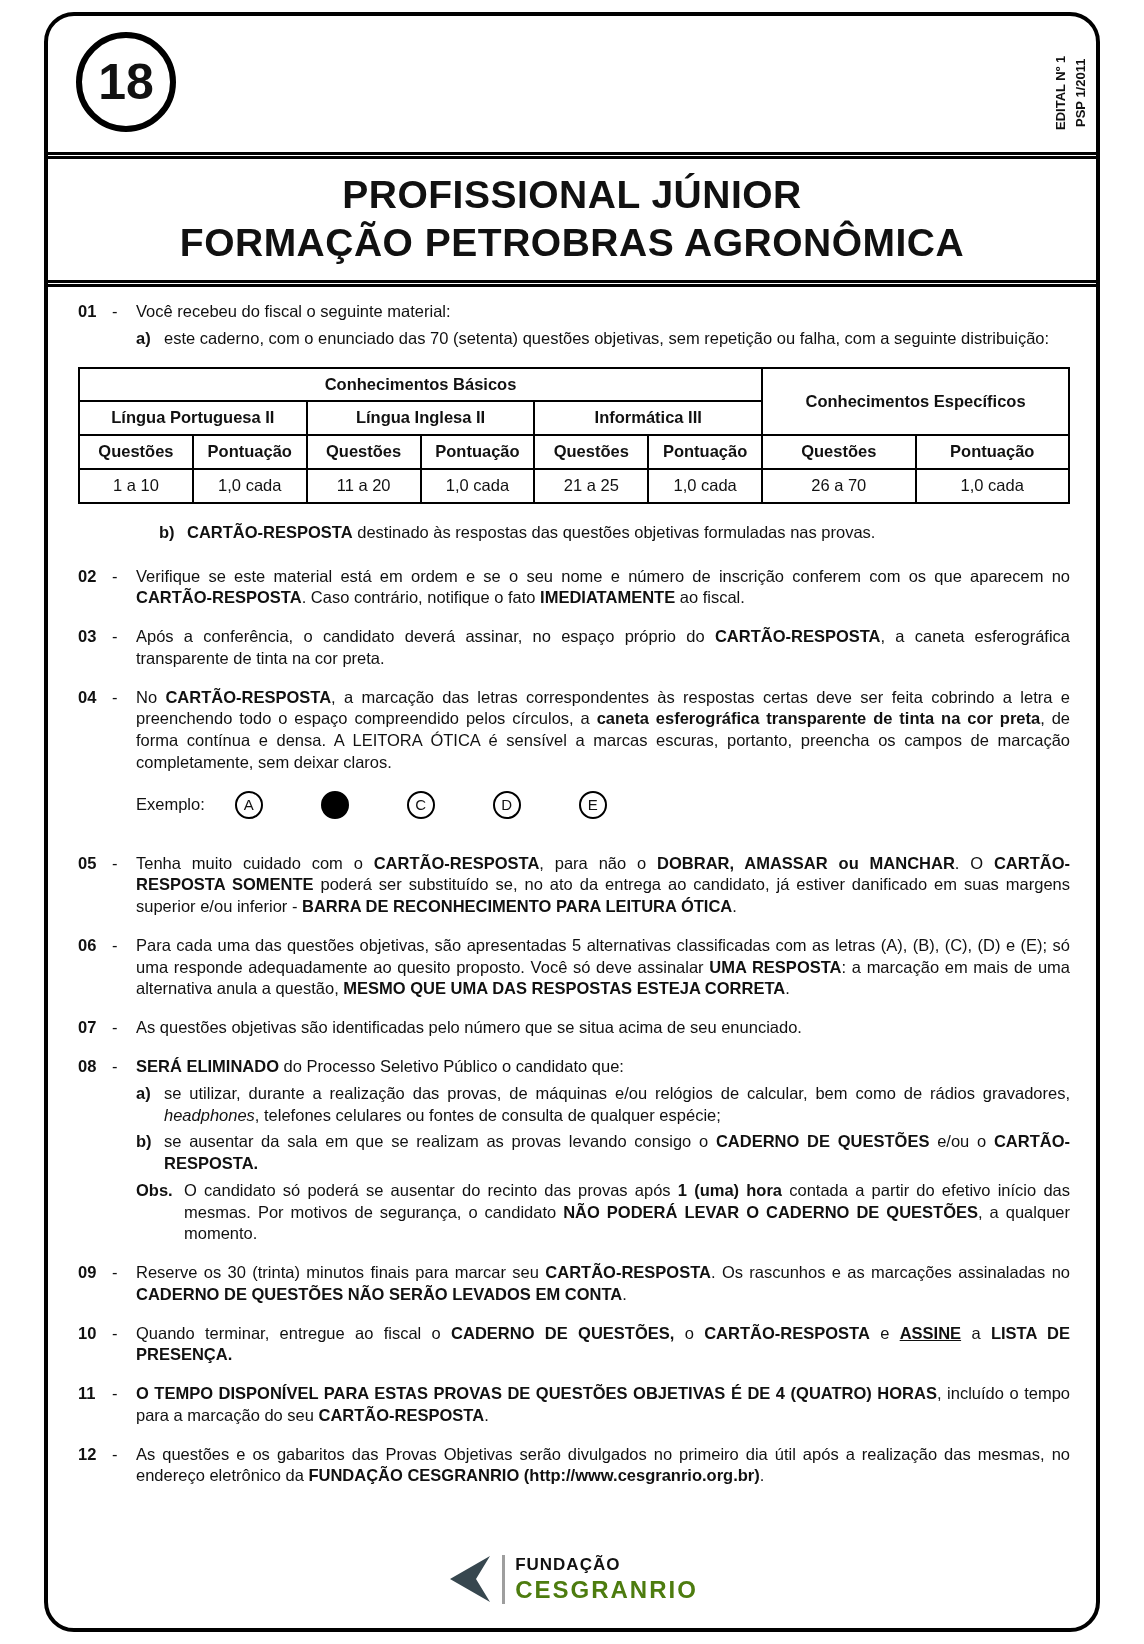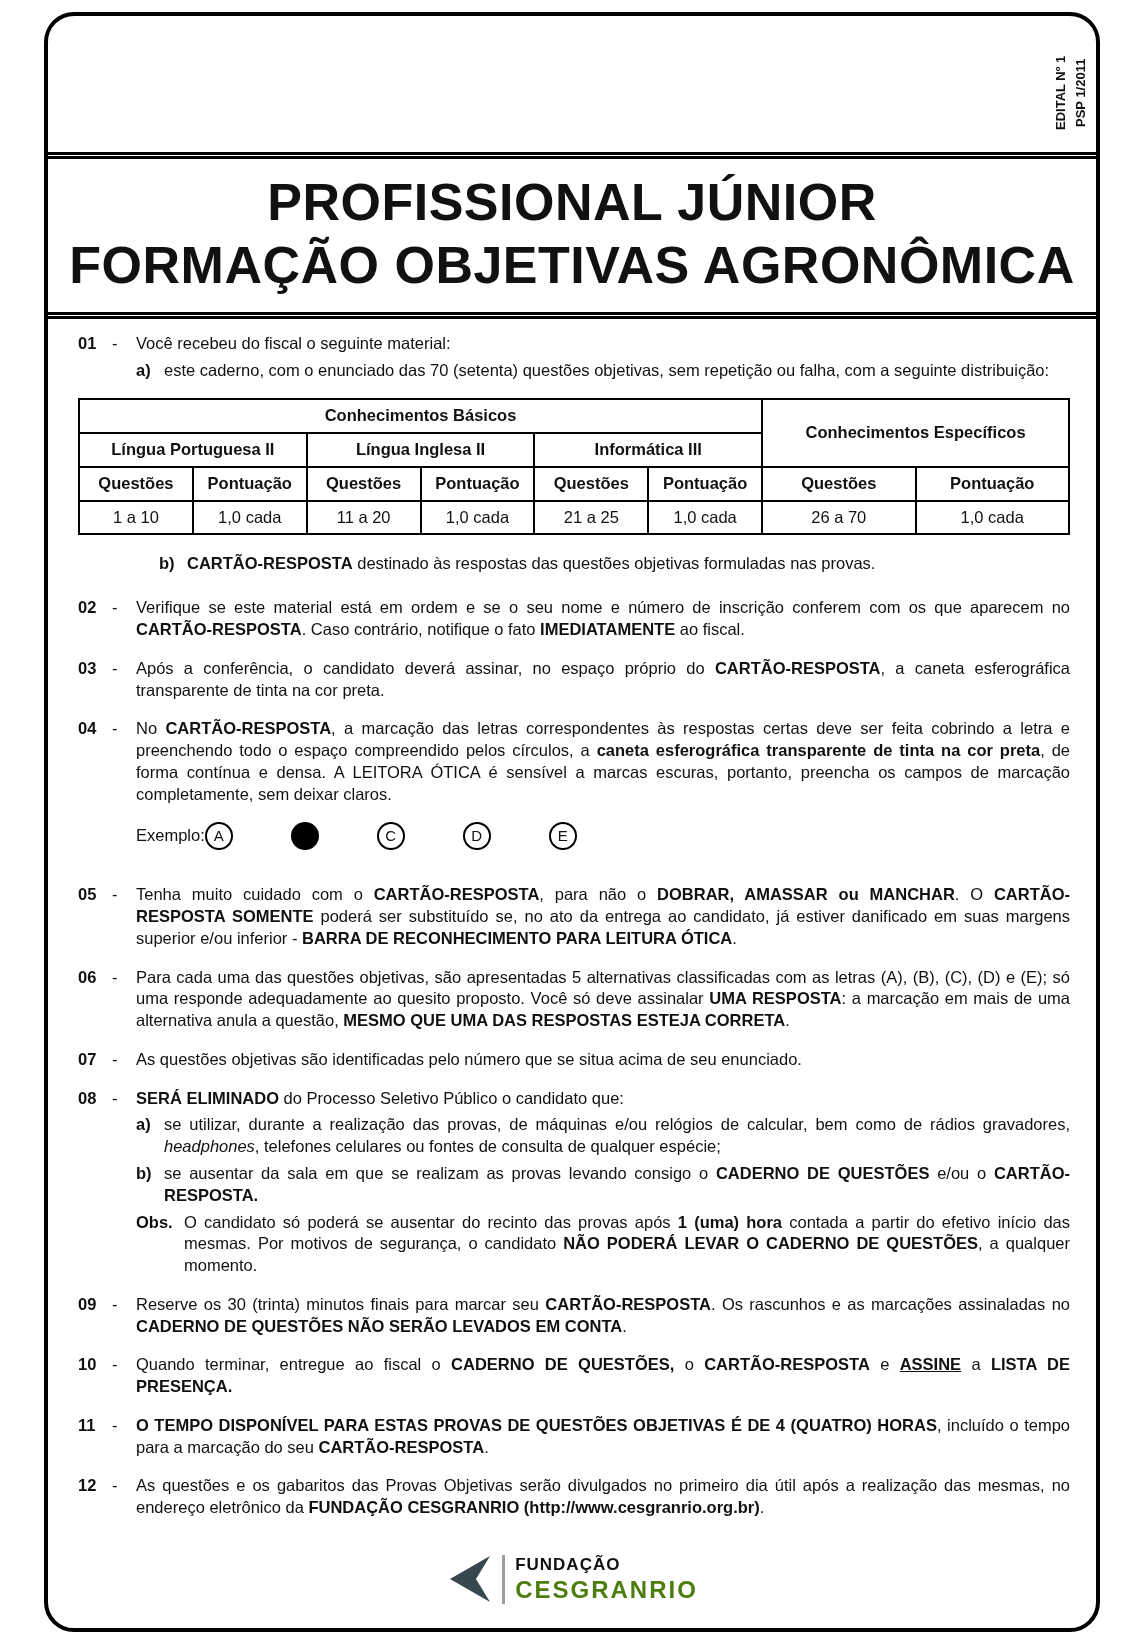--- a/index.html
+++ b/index.html
@@ -26,21 +26,21 @@
   .pb  { font-size:32px; font-weight:700; font-style:italic; color:#4a4a4c; letter-spacing:1px; }
   .dist{ font-size:25px; font-weight:700; font-style:italic; color:#58595b; letter-spacing:1px; margin-top:2px; }
   .edital { position:absolute; right:6px; top:12px; height:130px;
             writing-mode:vertical-rl; transform:rotate(180deg);
             font-size:13px; font-weight:700; line-height:1.5; text-align:center; }
 
   .rule { height:7px; border-top:3px solid #000; border-bottom:3px solid #000; flex:0 0 auto; }
 
   
   .title-block { padding:12px 0 14px; text-align:center; flex:0 0 auto; }
-  .title-block h1 { font-size:52px; font-weight:700; letter-spacing:0.5px; line-height:1.22; }
+  .title-block h1 { font-size:39px; font-weight:700; letter-spacing:0.5px; line-height:1.22; }
 
   
   .content { flex:1 1 auto; padding:14px 26px 0 30px; font-size:16.5px; line-height:1.32; overflow:hidden; }
   .read-heading { text-align:center; font-size:22px; font-weight:700; letter-spacing:0.5px;
                   word-spacing:6px; margin:8px 0 24px; }
   .b  { font-weight:700; }
   .it { font-style:italic; }
   .u  { text-decoration:underline; }
 
   .item { display:flex; margin-bottom:17px; }
@@ -52,21 +52,21 @@
   .sub .lt    { flex:0 0 28px; font-weight:700; }
   .sub .stext { flex:1; text-align:justify; }
   .sub.obs .lt { flex:0 0 48px; }
   .sub.standalone { margin-left:81px; margin-bottom:22px; margin-top:0; }
 
   .dist-table { width:100%; border-collapse:collapse; margin:14px 0 18px; table-layout:fixed; }
   .dist-table td { border:2px solid #000; text-align:center; padding:5px 4px; font-size:16.5px; }
   .dist-table .hd { font-weight:700; }
 
   .example { display:flex; align-items:center; margin:8px 0 34px 58px; }
-  .example .exlabel { }
+  .example .exlabel { margin-right:30px; }
   .opt { width:28px; height:28px; border:2px solid #000; border-radius:50%;
          display:inline-flex; align-items:center; justify-content:center;
          font-size:15px; margin-right:58px; }
   .opt i { font-style:normal; }
   .opt[data-filled="true"] { background:#000; border-color:#000; }
   .opt[data-filled="true"] i { visibility:hidden; }
 
   
   .footer { flex:0 0 auto; display:flex; align-items:center; justify-content:center;
             padding:10px 0 24px; }
@@ -75,31 +75,34 @@
   .org1 { font-size:17px; font-weight:700; letter-spacing:1px; color:#111; }
   .org2 { font-size:24px; font-weight:700; color:#4d7c0f; letter-spacing:2px; margin-top:1px; }
 </style>
 </head>
 <body>
 
 <div class="sheet">
   <div class="frame">
 
     <header class="hdr">
+      <div class="badge">
+        <span>18</span>
+      </div>
       <div class="edital">
         <div>EDITAL Nº 1</div>
         <div>PSP 1/2011</div>
       </div>
     </header>
 
     <div class="rule"></div>
 
     <div class="title-block">
       <h1>PROFISSIONAL JÚNIOR</h1>
-      <h1>FORMAÇÃO OBJETIVAS AGRONÔMICA</h1>
+      <h1>FORMAÇÃO PETROBRAS AGRONÔMICA</h1>
     </div>
 
     <div class="rule"></div>
 
     <div class="content">
 
       <div class="item">
         <span class="no">01</span>
         <span class="dash">-</span>
         <div class="ibody">

